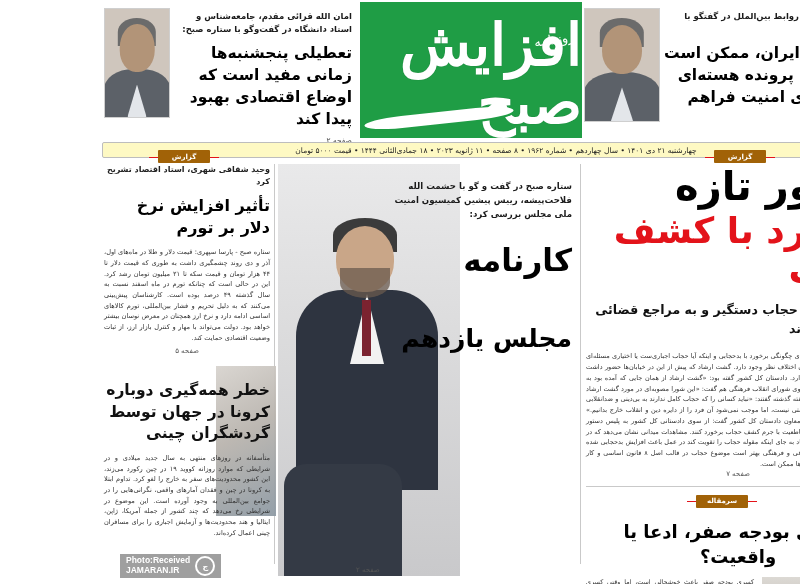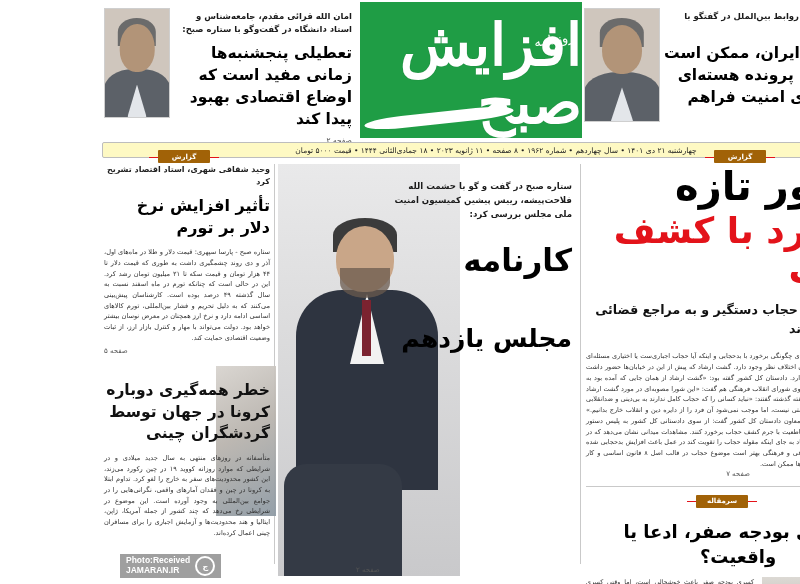--- a/index.html
+++ b/index.html
@@ -118,21 +118,21 @@
   
   .colL{position:absolute;left:8px;top:164px;width:166px;text-align:right;}
   .mini-kicker{font-size:8px;line-height:1.5;font-weight:600;color:#222;}
   .colL h2{
     margin:7px 0 8px 0;font-size:16px;line-height:1.38;font-weight:700;color:#000;
   }
   .body-sm{
     font-size:6.6px;line-height:1.62;color:#333;text-align:justify;
     text-justify:inter-word;
   }
-  .pg{font-size:7px;color:#555;margin-top:4px;text-align:left;}
+  .pg{font-size:7px;color:#555;margin-top:4px;text-align:center;}
 
   .colL2{position:absolute;left:8px;top:380px;width:166px;text-align:right;}
   .colL2 h2{margin:0 0 8px 0;font-size:15.5px;line-height:1.4;font-weight:700;}
 
   
   .leftphoto{
     position:absolute;left:120px;top:366px;width:60px;height:150px;
     background:linear-gradient(150deg,#d8d4cf 0%,#b9b4ae 45%,#8e9aa4 100%);
     opacity:.95;
   }

